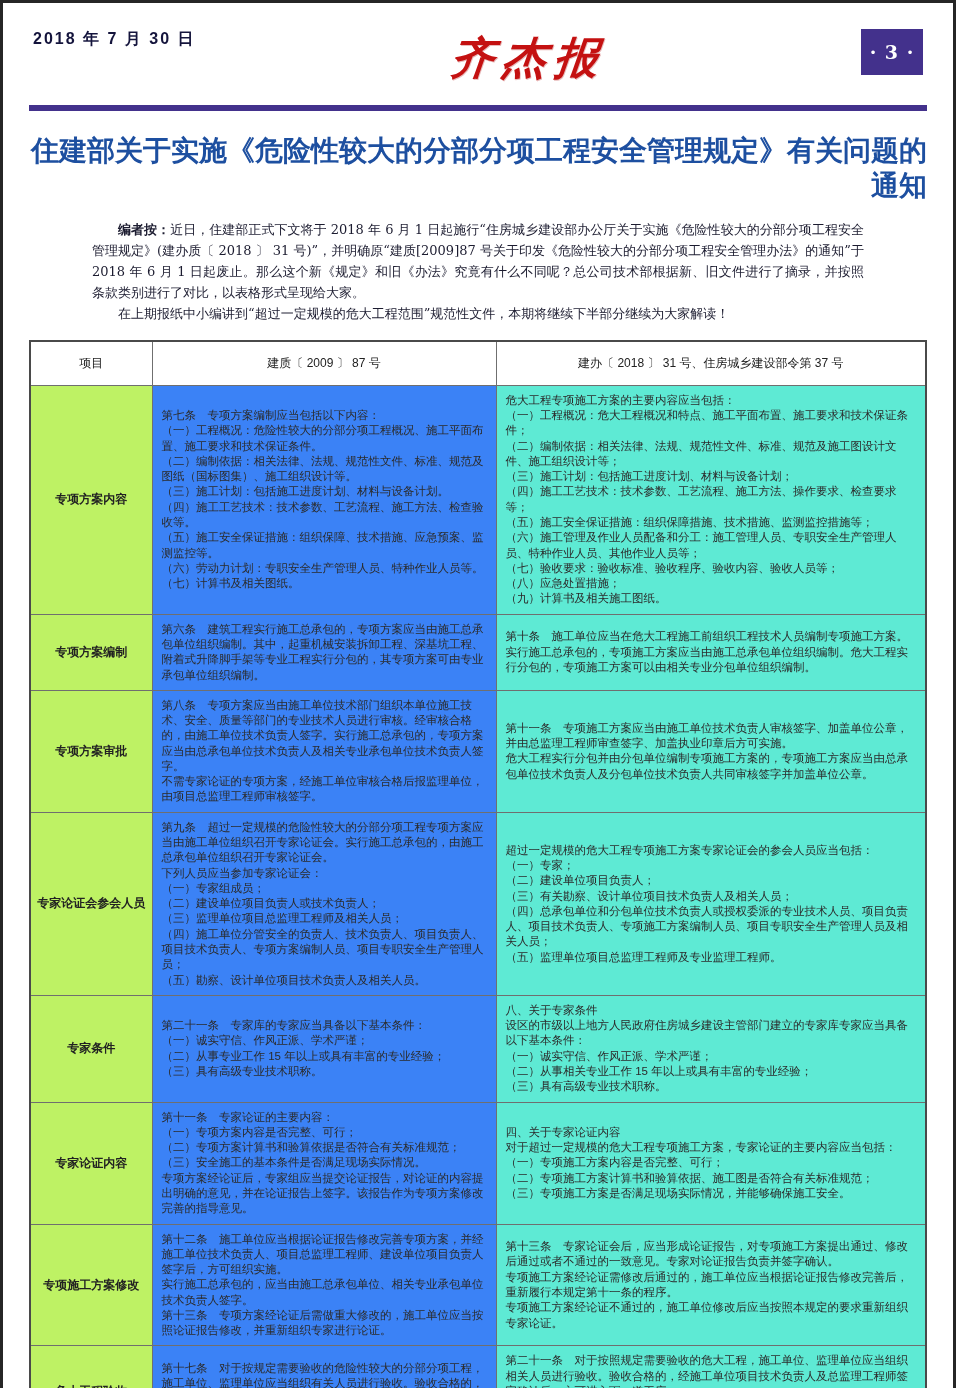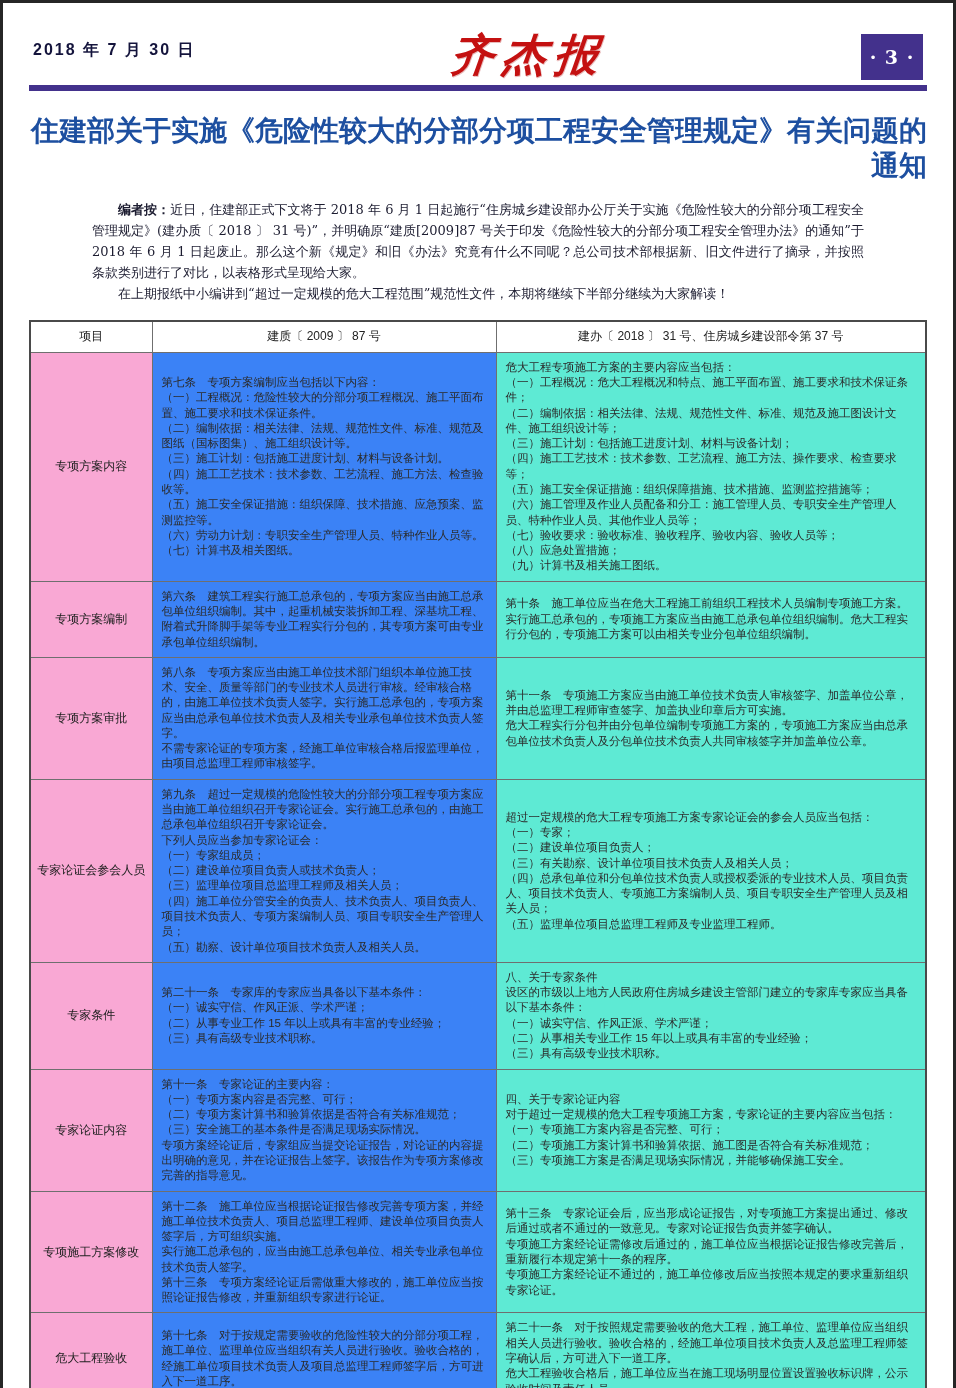--- a/index.html
+++ b/index.html
@@ -13,25 +13,25 @@
     min-height: 1388px;
     border: 3px solid #262626;
     background: #ffffff;
     padding: 0 26px 12px 26px;
     position: relative;
   }
 
   
   .masthead-row {
     display: flex;
-    align-items: center;
+    align-items: flex-start;
     justify-content: space-between;
     padding: 26px 4px 0 4px;
     border-bottom: 6px solid #43318c;
-    height: 88px;
+    height: 108px;
   }
   .pub-date {
     font-size: 16px;
     font-weight: bold;
     color: #14143c;
     letter-spacing: 2px;
     padding-bottom: 14px;
   }
   .masthead-logo {
     font-family: "DejaVu Serif", serif;
@@ -100,29 +100,30 @@
   table.compare col.c-old   { width: 344px; }
   table.compare th, table.compare td {
     border: 1px solid #6f6f6f;
     vertical-align: middle;
   }
   table.compare th {
     font-size: 12px;
     font-weight: normal;
     color: #222222;
     text-align: center;
-    height: 31px;
+    height: 44px;
     background: #ffffff;
   }
   td.row-label {
     text-align: center;
     font-size: 12px;
     color: #222222;
-    background: #f9a8d4;
+    background: #bef264;
     padding: 4px;
+    font-weight: bold;
   }
   td.cell-old, td.cell-new {
     font-size: 11.5px;
     line-height: 1.33;
     color: #2b2b2b;
     padding: 7px 9px;
     white-space: pre-line;
     vertical-align: top;
     text-align: left;
   }

